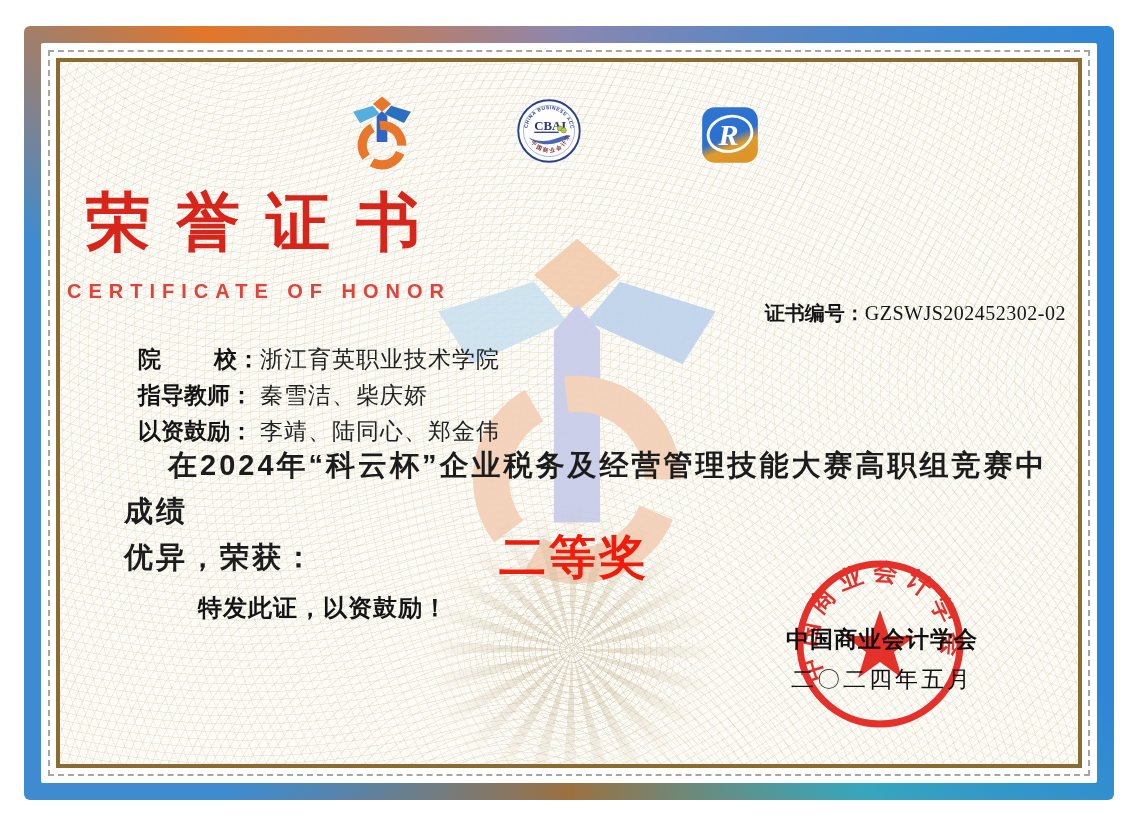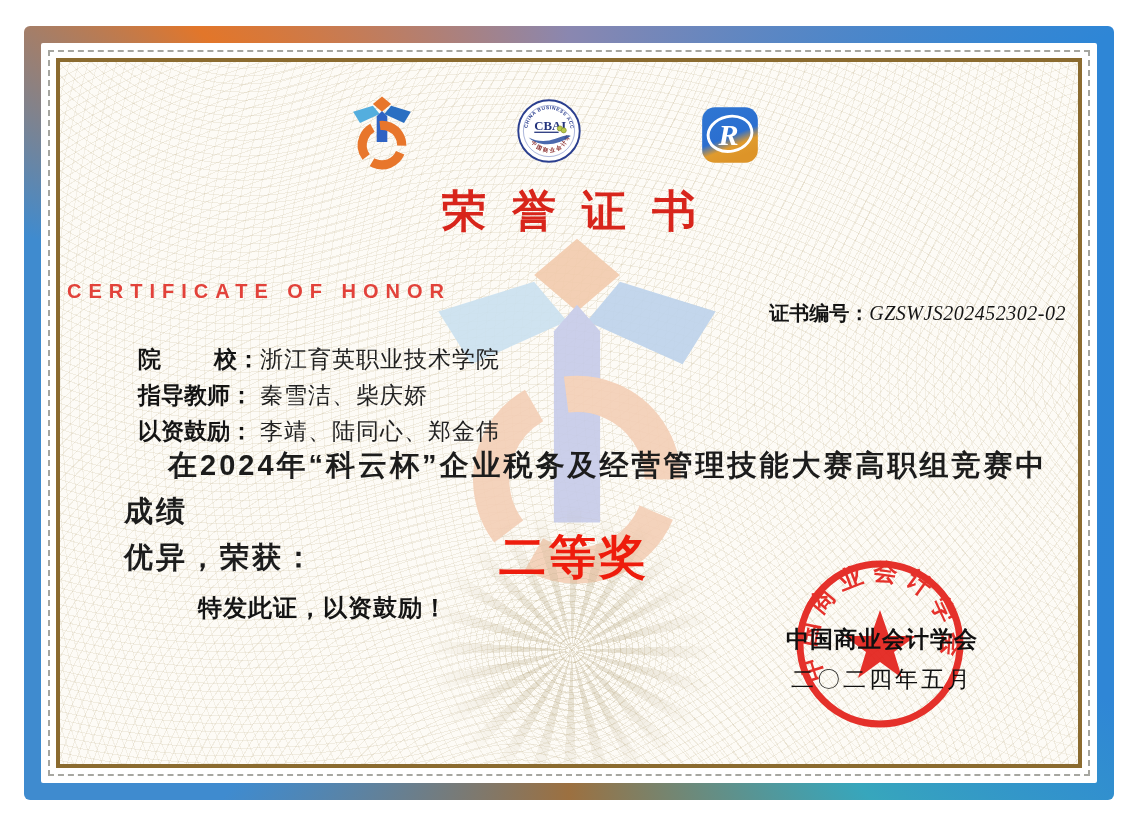--- a/index.html
+++ b/index.html
@@ -56,35 +56,35 @@
     mask-image:radial-gradient(circle, #000 25%, transparent 68%);
   }
   
   .logo{position:absolute;z-index:2;}
   .logo-yuying{left:283px;top:33px;width:78px;height:82px;}
   .logo-cbai{left:457px;top:37px;width:64px;height:64px;}
   .logo-keyun{left:641px;top:44px;width:58px;height:58px;}
   
   .title-cn{
     position:absolute;left:0;right:0;top:126px;z-index:2;
-    text-align:center;color:#d8251b;
+    text-align:left;color:#d8251b;
     font-family:"Liberation Serif", serif;font-weight:900;
-    font-size:44px;letter-spacing:26px;text-indent:26px;line-height:1.1;
+    font-size:64px;letter-spacing:26px;text-indent:26px;line-height:1.1;
   }
   .title-en{
     position:absolute;left:0;right:0;top:218px;z-index:2;
     text-align:left;color:#e2423a;font-weight:700;
     font-size:20px;letter-spacing:7px;text-indent:7px;
   }
   
   .cert-no{
     position:absolute;right:12px;top:238px;z-index:2;font-size:20px;color:#141414;
   }
   .cert-no .lbl{font-weight:700;}
-  .cert-no .val{font-family:"Liberation Serif", serif;letter-spacing:.5px;font-style:italic;}
+  .cert-no .val{font-family:"Liberation Serif", serif;letter-spacing:.5px;}
   
   .fields{position:absolute;left:78px;top:270px;z-index:2;}
   .field-row{display:flex;align-items:baseline;height:36px;font-size:23px;color:#141414;}
   .field-label{font-weight:700;width:122px;flex:0 0 122px;}
   .field-label.spread{display:inline-flex;justify-content:space-between;}
   .field-value{font-family:"Liberation Serif", serif;color:#222;letter-spacing:1px;margin-top:12px;}
   
   .body-text{
     position:absolute;left:64px;top:380px;width:952px;z-index:2;
     font-size:29px;font-weight:700;color:#1c1c1c;letter-spacing:3px;line-height:46px;

